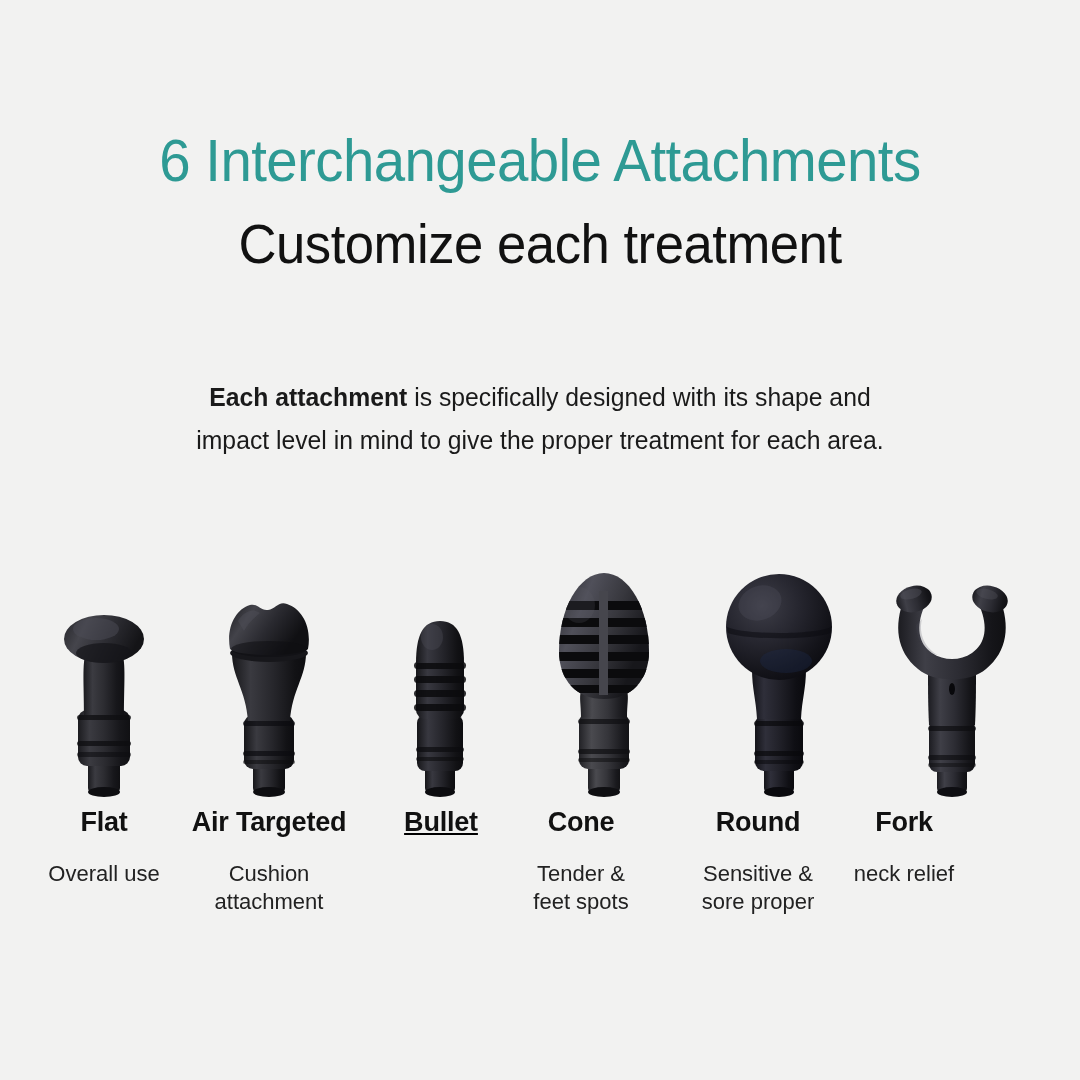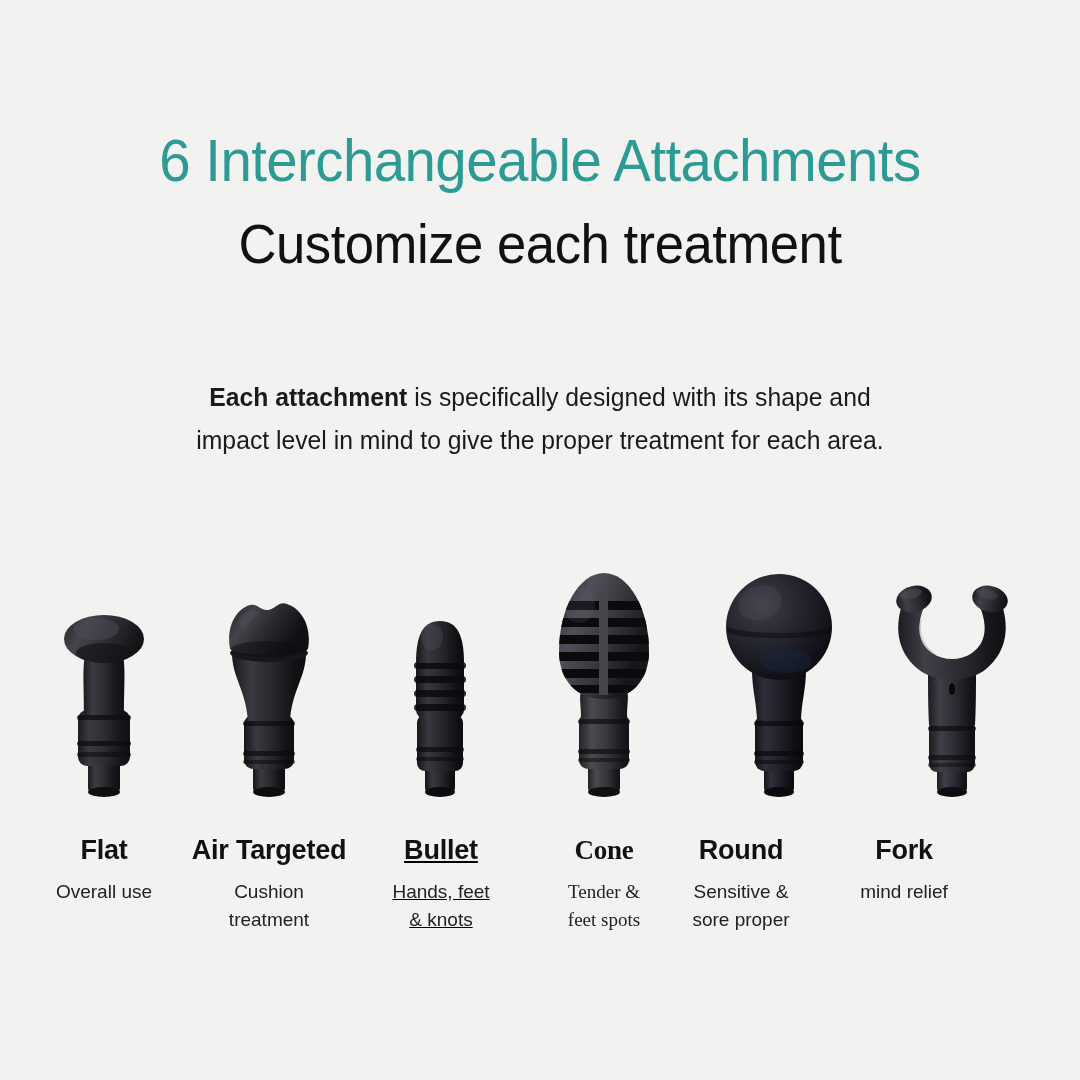--- a/index.html
+++ b/index.html
@@ -113,26 +113,25 @@
     margin-left: -95px;
     text-align: center;
   }
   .caption-title {
     color: #111111;
     font-size: 27px;
     font-weight: 700;
     letter-spacing: -0.2px;
     line-height: 34px;
     white-space: nowrap;
-    margin-top: 28px;
   }
   .caption-desc {
-    margin-top: 11px;
+    margin-top: 21px;
     color: #222222;
-    font-size: 19px;
+    font-size: 22px;
     font-weight: 400;
     line-height: 28px;
   }
 </style>
 </head>
 <body>
 
 <div class="page">
 
   <h1 class="headline">6 Interchangeable Attachments</h1>
@@ -376,49 +375,45 @@
       <div class="caption-title">Flat</div>
       <div class="caption-desc">
         <div>Overall use</div>
       </div>
     </div>
 
     <div class="caption" style="left:269px;">
       <div class="caption-title">Air Targeted</div>
       <div class="caption-desc">
         <div>Cushion</div>
-        <div>treatment</div>
+        <div>attachment</div>
       </div>
     </div>
 
     <div class="caption" style="left:441px;text-decoration:underline;">
       <div class="caption-title">Bullet</div>
-      <div class="caption-desc">
-        <div>Hands, feet</div>
-        <div>&amp; knots</div>
-      </div>
-    </div>
-
-    <div class="caption" style="left:604px;font-family:Liberation Serif, serif;">
+    </div>
+
+    <div class="caption" style="left:581px;">
       <div class="caption-title">Cone</div>
       <div class="caption-desc">
         <div>Tender &amp;</div>
         <div>feet spots</div>
       </div>
     </div>
 
-    <div class="caption" style="left:741px;">
+    <div class="caption" style="left:758px;">
       <div class="caption-title">Round</div>
       <div class="caption-desc">
         <div>Sensitive &amp;</div>
         <div>sore proper</div>
       </div>
     </div>
 
     <div class="caption" style="left:904px;">
       <div class="caption-title">Fork</div>
       <div class="caption-desc">
-        <div>mind relief</div>
+        <div>neck relief</div>
       </div>
     </div>
   </div>
 
 </div>
 
 </body></html>

